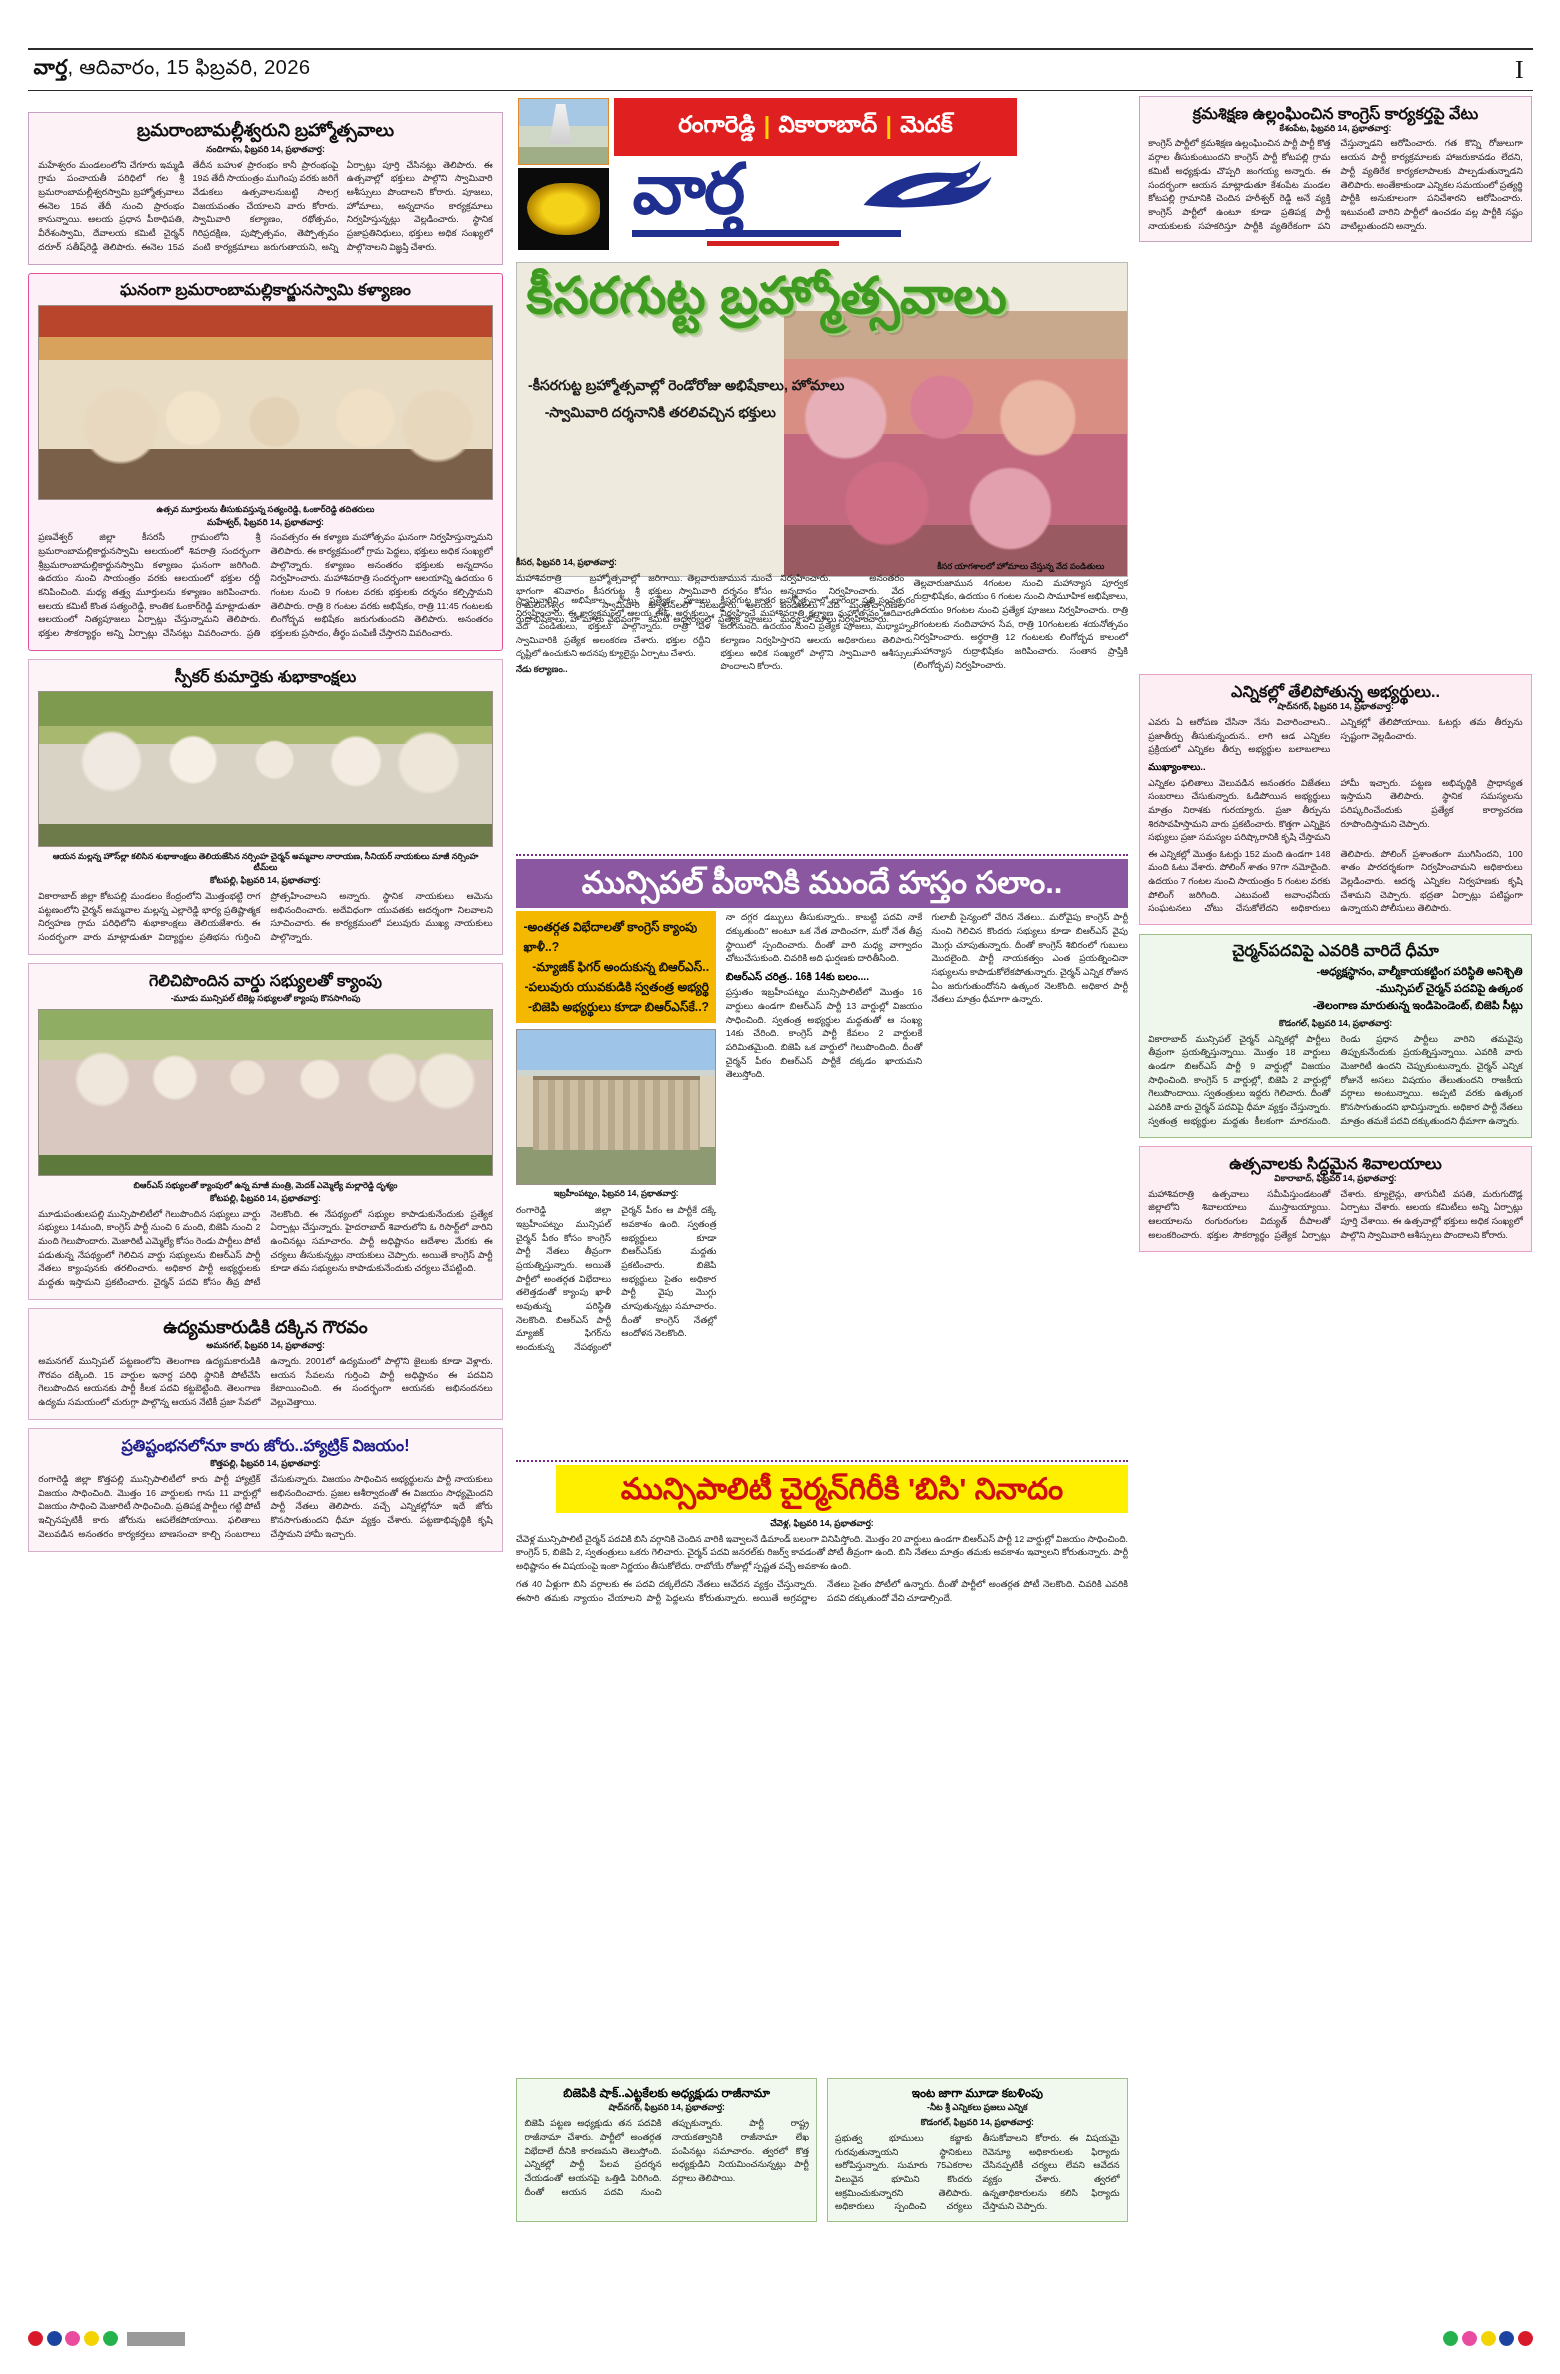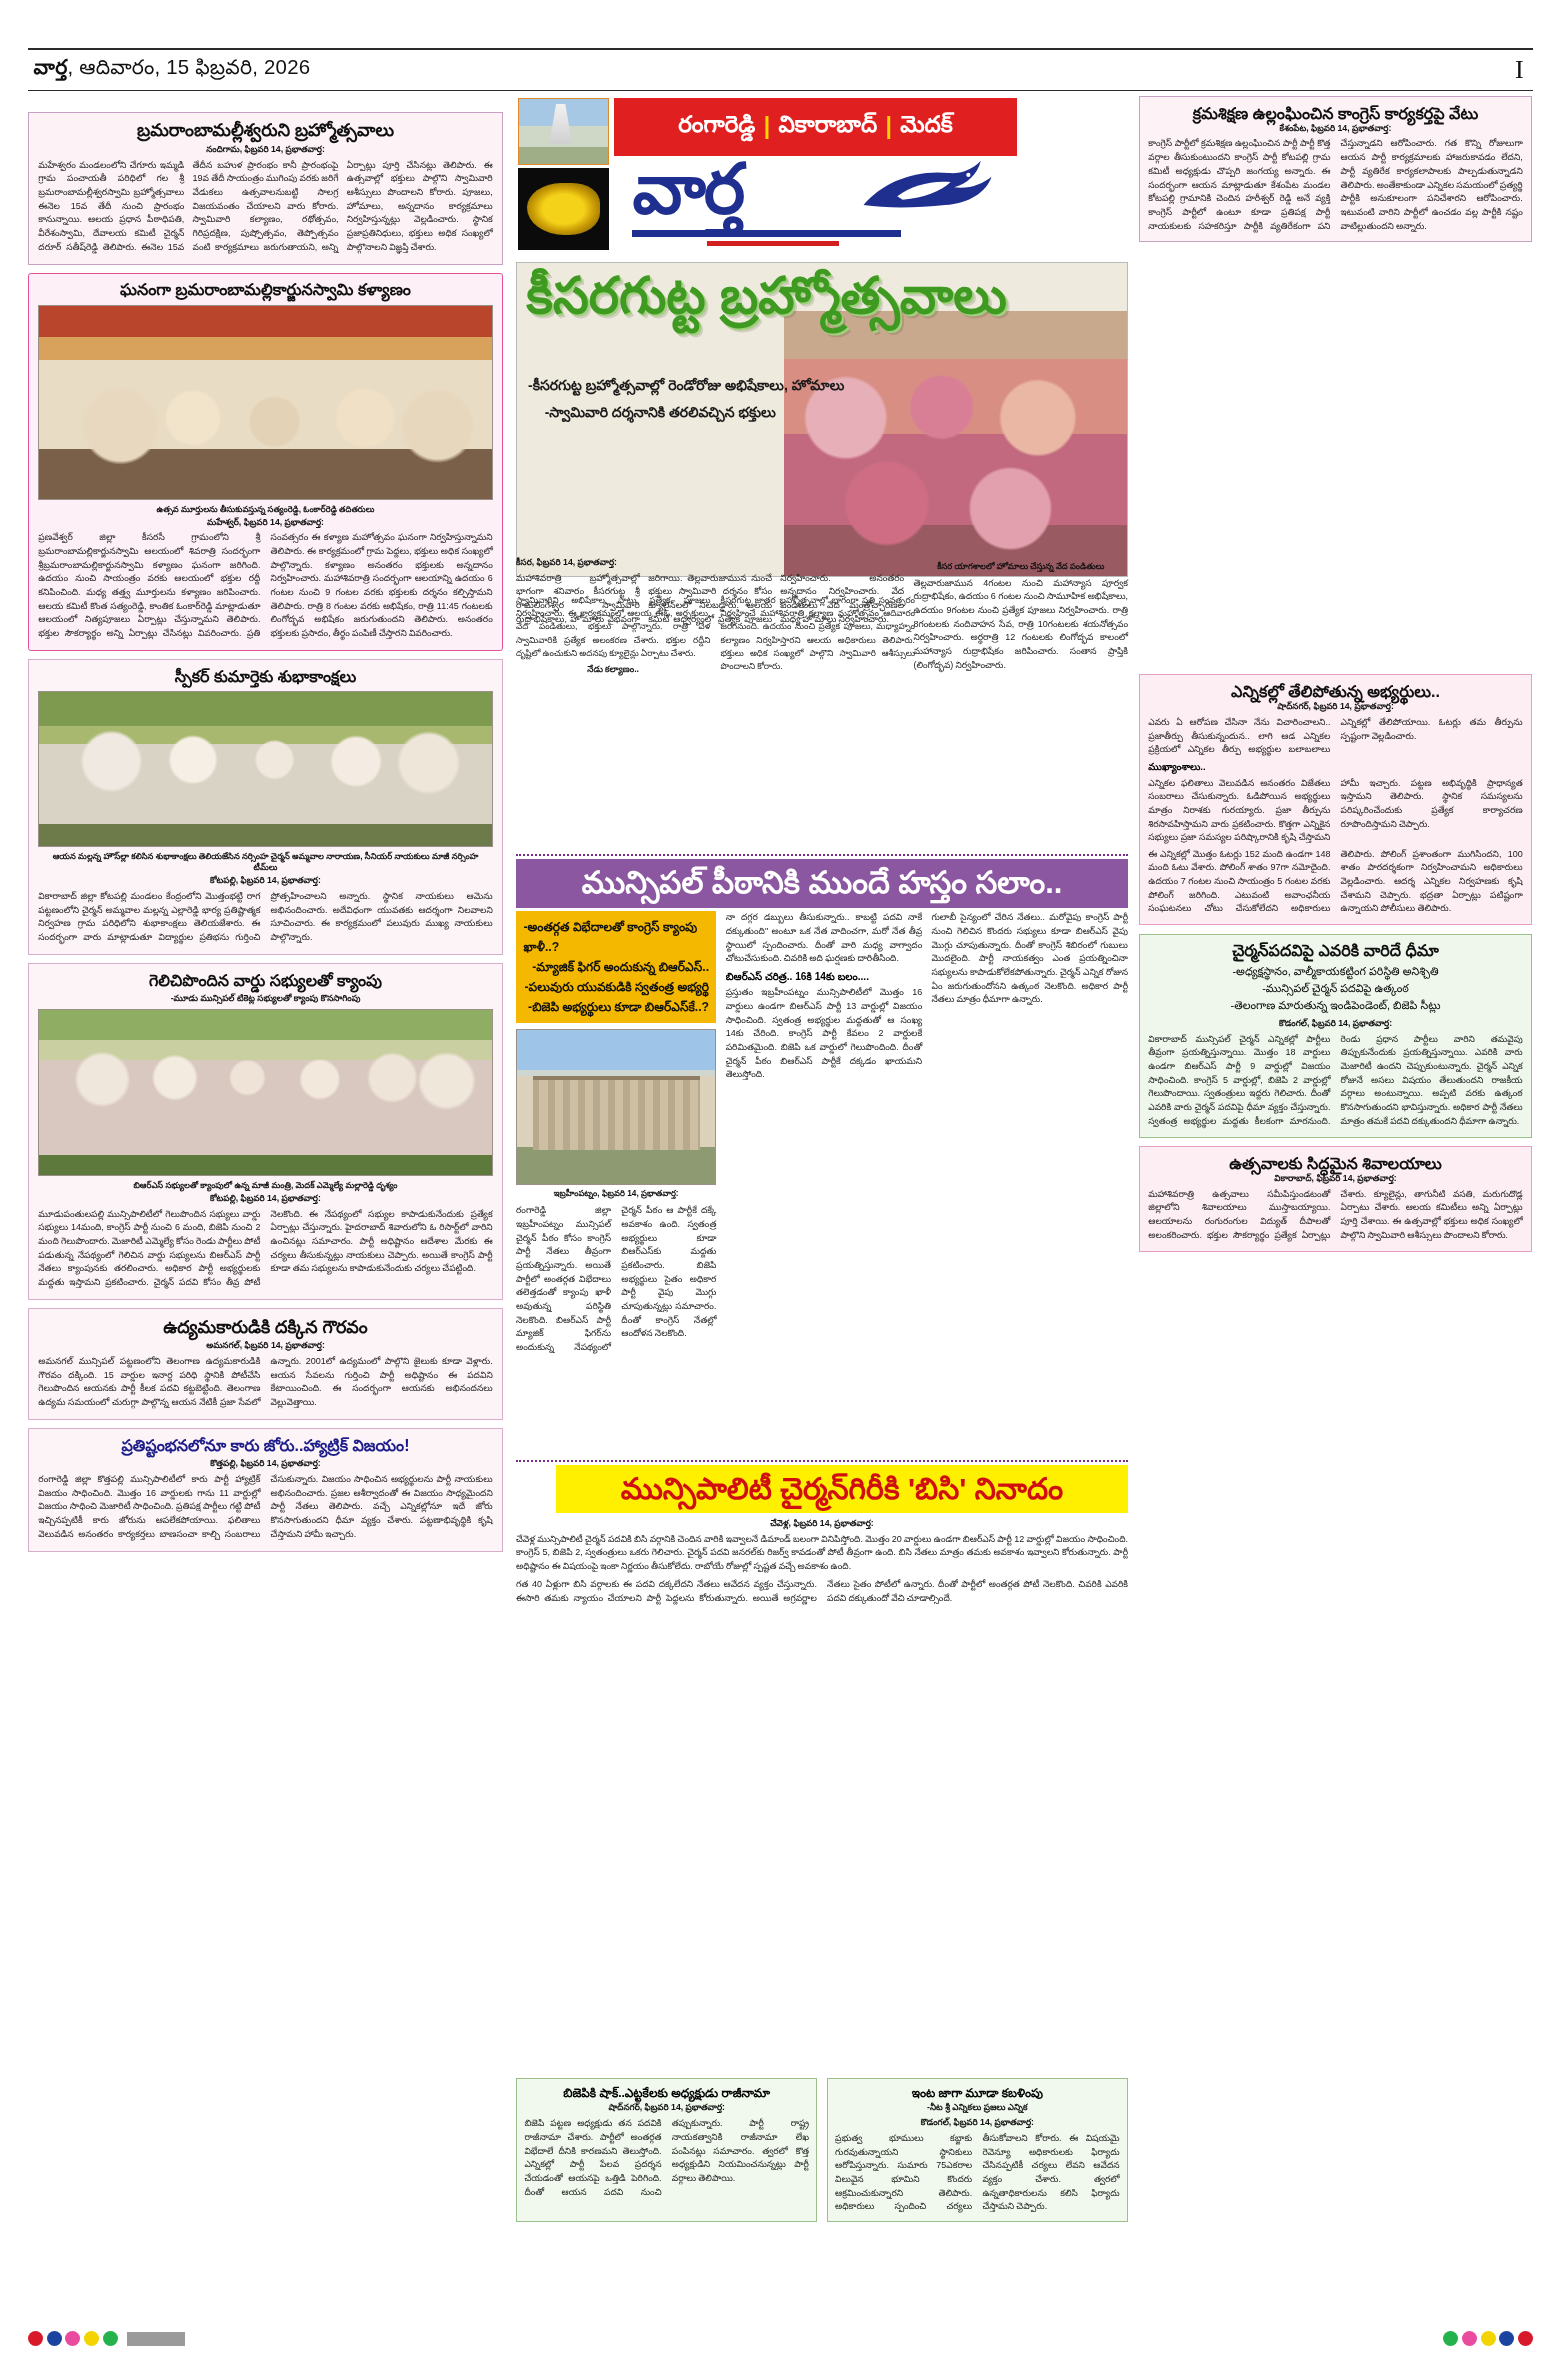--- a/index.html
+++ b/index.html
@@ -238,21 +238,21 @@
     background: #a8dff0; color: #111; font-size: 11.7px; font-weight: 700;
     padding: 5.6px 7.4px; line-height: 1.7; text-align: right;
   }
 
   
   .right-col { position: absolute; left: 1139px; top: 96px; width: 393px; }
   .rbox { border: 0.9px solid #c9a2c3; background:#fdf2f6; padding: 6.5px 8.3px 8.3px; margin-bottom: 8.3px; }
   .rbox.green { background:#eff7ec; border:0.9px solid #9dc08b; }
   .rbox.pink  { background:#fdeef4; border:0.9px solid #e79ec2; }
   .rbox-title { font-size: 16px; font-weight: 700; text-align:center; color:#101010; line-height:1.2; }
-  .rbox-sub { font-size: 11px; font-weight:400; text-align:center; line-height:1.55; margin:2.8px 0 3.7px; }
+  .rbox-sub { font-size: 11px; font-weight:700; text-align:right; line-height:1.55; margin:2.8px 0 3.7px; }
 
   
   .bottom-trio { position: absolute; left: 516px; top: 2078px; width: 612px; display:flex; gap:9.3px; }
   .trio-box { flex:1; border:0.9px solid #9dc08b; background:#f1f8ed; padding:6.5px 7.4px 7.4px; }
   .trio-title { font-size:12px; font-weight:700; text-align:center; line-height:1.25; margin-bottom:1.9px; }
 
   
   .footer {
     position: absolute; left: 28px; bottom: 28px; width: 1505px; height: 16.7px;
     display: flex; align-items: center;
@@ -362,21 +362,21 @@
       <div style="flex:1.05">
         <div class="photo-caption" style="margin-bottom:2.8px">కీసర యాగశాలలో హోమాలు చేస్తున్న వేద పండితులు</div>
         <div class="col-text">తెల్లవారుజామున 4గంటల నుంచి మహాన్యాస పూర్వక రుద్రాభిషేకం, ఉదయం 6 గంటల నుంచి సామూహిక అభిషేకాలు, ఉదయం 9గంటల నుంచి ప్రత్యేక పూజలు నిర్వహించారు. రాత్రి 8గంటలకు నందివాహన సేవ, రాత్రి 10గంటలకు శయనోత్సవం నిర్వహించారు. అర్ధరాత్రి 12 గంటలకు లింగోద్భవ కాలంలో మహాన్యాస రుద్రాభిషేకం జరిపించారు. సంతాన ప్రాప్తికి (లింగోద్భవ) నిర్వహించారు.</div>
       </div>
     </div>
   </div>
 
   <div style="position:absolute;left:516px;top:594px;width:399px">
     <div class="col-text two-col" style="column-count:2;font-size:8.7px">
       <span>స్వామివారిని అభిషేకాల పాటు ప్రత్యేక పూజలు నిర్వహించారు. ఈ కార్యక్రమంలో ఆలయ ఈఓ, అర్చకులు, వేద పండితులు, భక్తులు పాల్గొన్నారు. రాత్రి వేళ స్వామివారికి ప్రత్యేక అలంకరణ చేశారు. భక్తుల రద్దీని దృష్టిలో ఉంచుకుని అదనపు క్యూలైన్లు ఏర్పాటు చేశారు.</span>
-      <b style="display:block;text-align:center;margin:2.8px 0">నేడు కల్యాణం..</b>
+      <b style="display:block;margin:2.8px 0">నేడు కల్యాణం..</b>
       <span>కీసరగుట్ట జాతర బ్రహ్మోత్సవాల్లో భాగంగా ప్రతి సంవత్సరం నిర్వహించే మహాశివరాత్రి కల్యాణ మహోత్సవం ఆదివారం జరగనుంది. ఉదయం నుంచి ప్రత్యేక పూజలు, మధ్యాహ్నం కల్యాణం నిర్వహిస్తారని ఆలయ అధికారులు తెలిపారు. భక్తులు అధిక సంఖ్యలో పాల్గొని స్వామివారి ఆశీస్సులు పొందాలని కోరారు.</span>
     </div>
   </div>
 
   <div class="sec-municipal">
     <div class="rule-dots"></div>
     <div class="bar-purple">మున్సిపల్ పీఠానికి ముందే హస్తం సలాం..</div>
     <div style="display:flex;gap:9.3px;margin-top:3px">
       <div style="flex:1.02">
         <div class="bar-yellow-bul">

